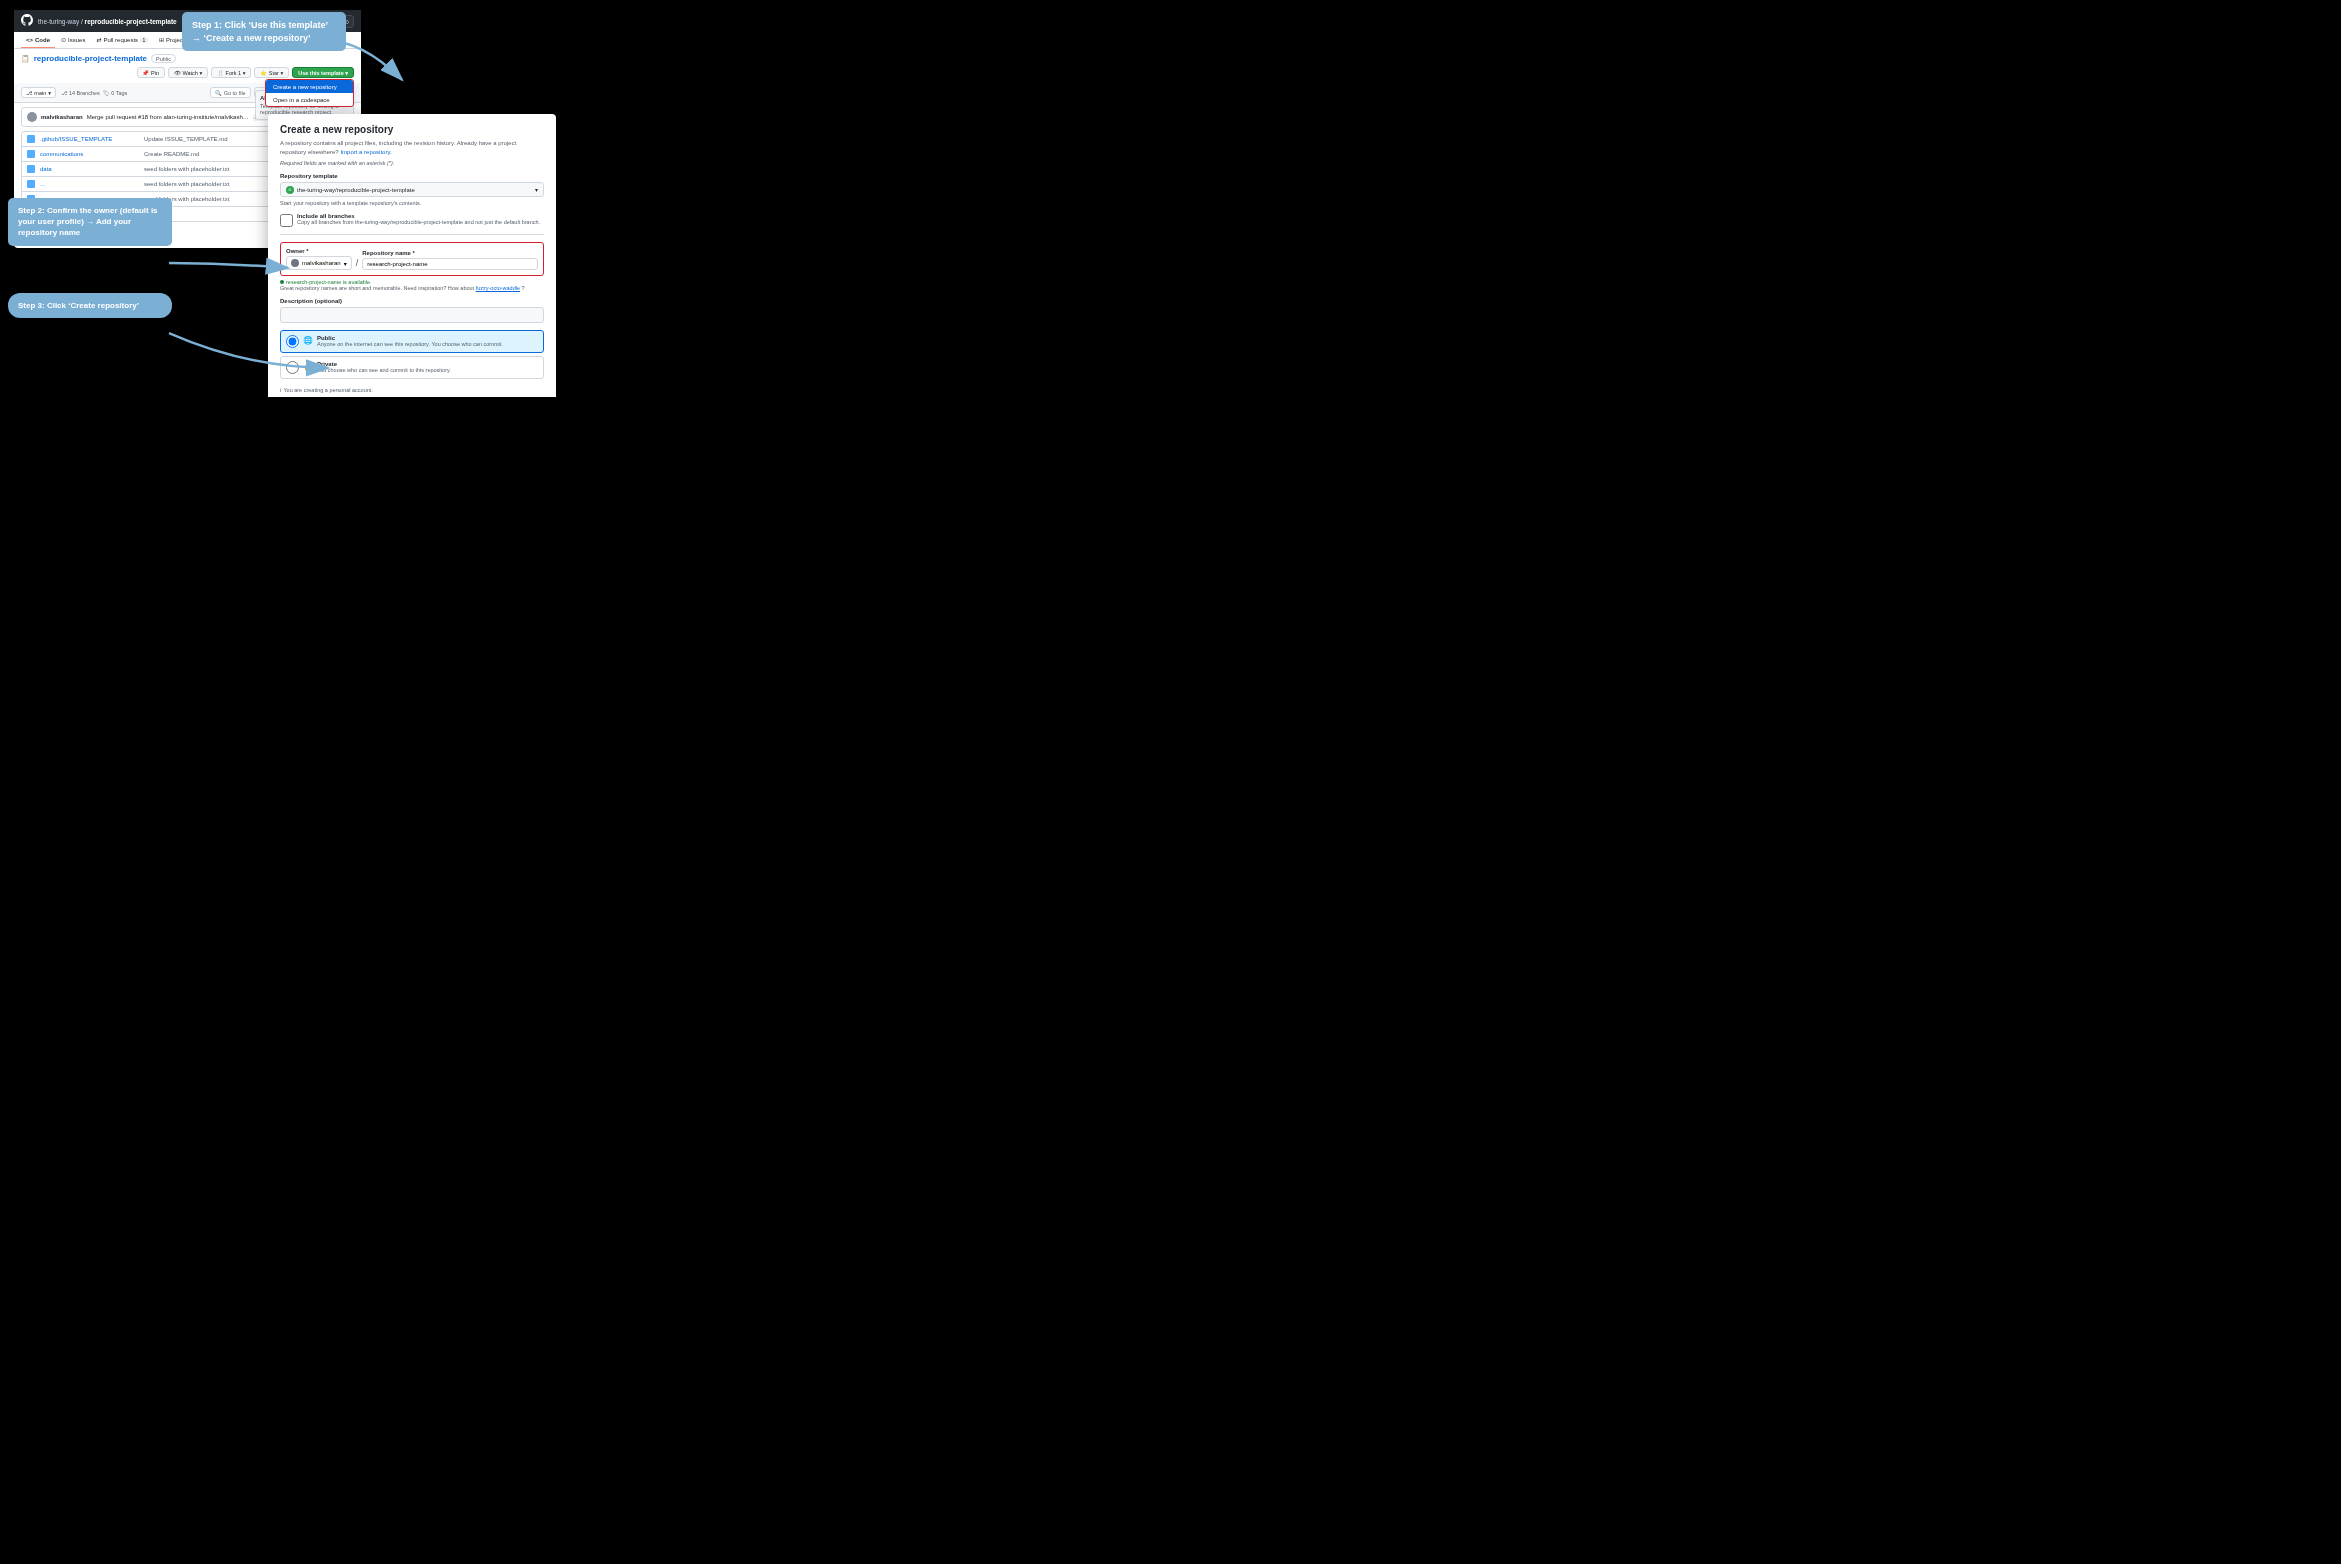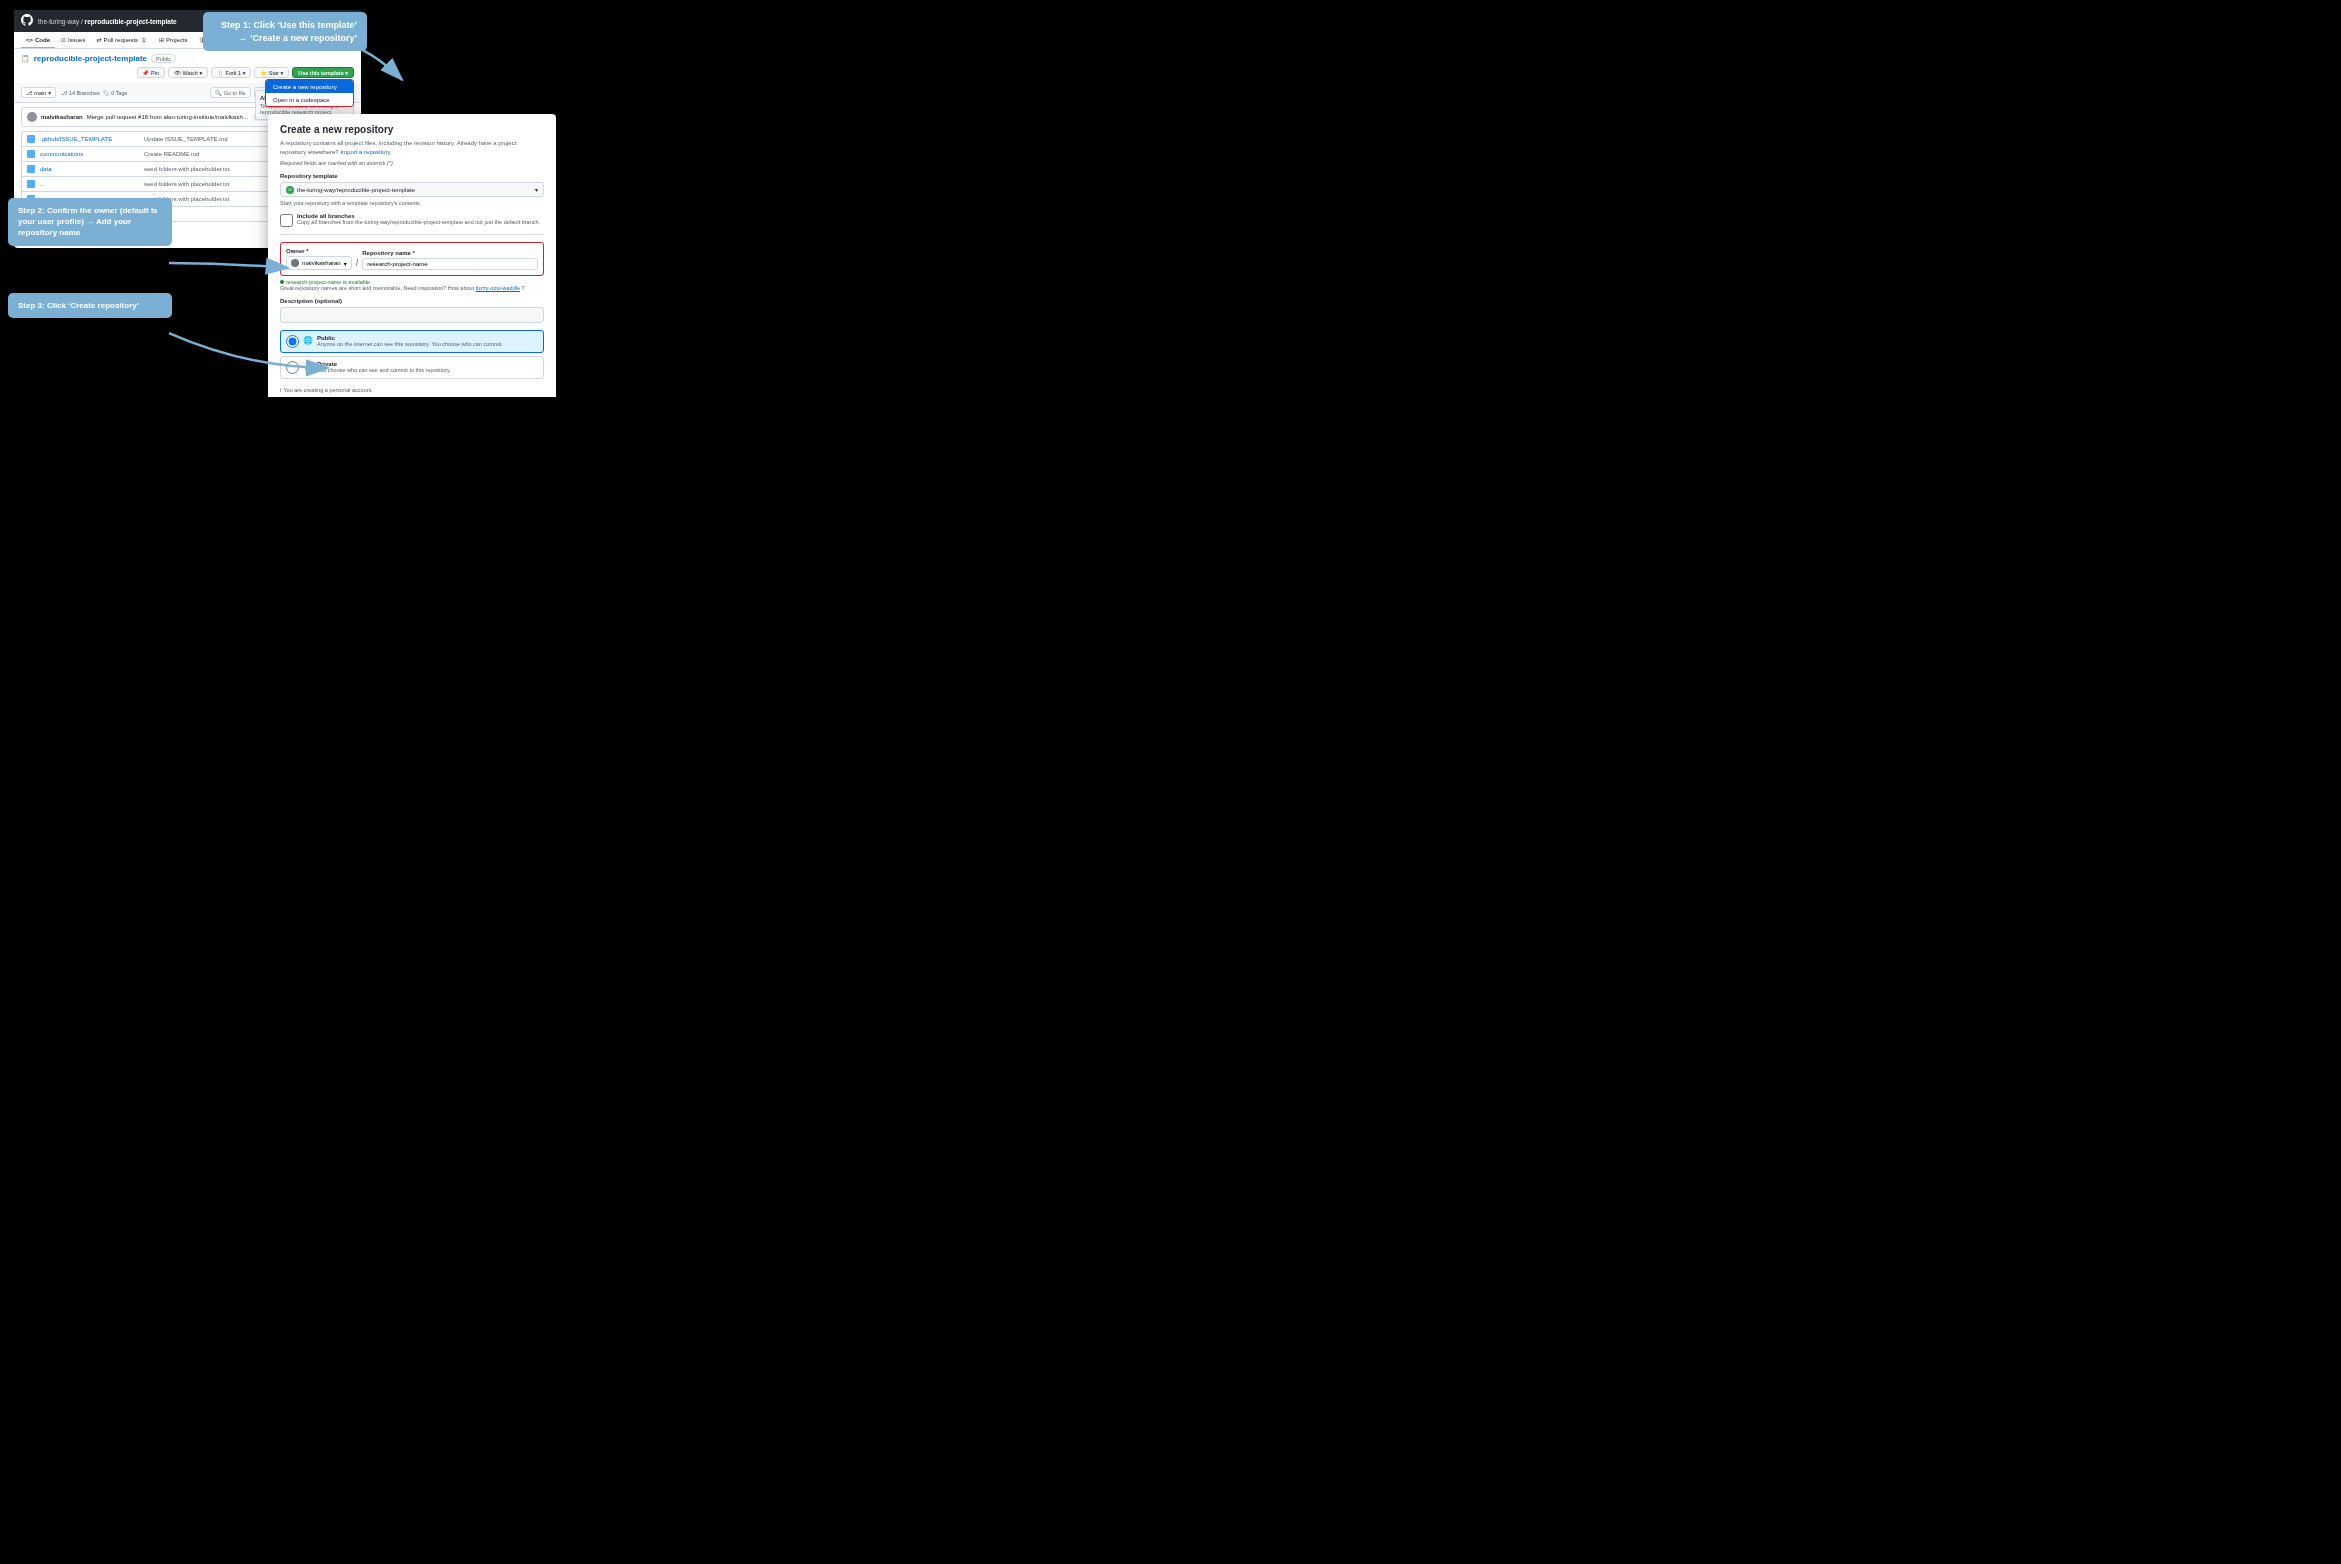--- a/index.html
+++ b/index.html
@@ -451,37 +451,38 @@
       padding: 7px 10px;
       color: #fff;
       font-weight: 700;
       font-size: 8px;
       line-height: 1.4;
       z-index: 20;
       max-width: 164px;
     }
     .step-box-1 {
       top: 12px;
-      left: 203px;
+      left: 182px;
       width: 179px;
-      text-align: right;
+      text-align: left;
       font-size: 9px;
       background: #7bafd4;
     }
     .step-box-2 {
       top: 198px;
       left: 8px;
       width: 179px;
       background: #7bafd4;
     }
     .step-box-3 {
       top: 293px;
       left: 8px;
       width: 179px;
       background: #7bafd4;
+      border-radius: 12px;
     }
 
     
     .arrow-svg {
       position: absolute;
       z-index: 15;
       pointer-events: none;
     }
   </style>
 </head>

